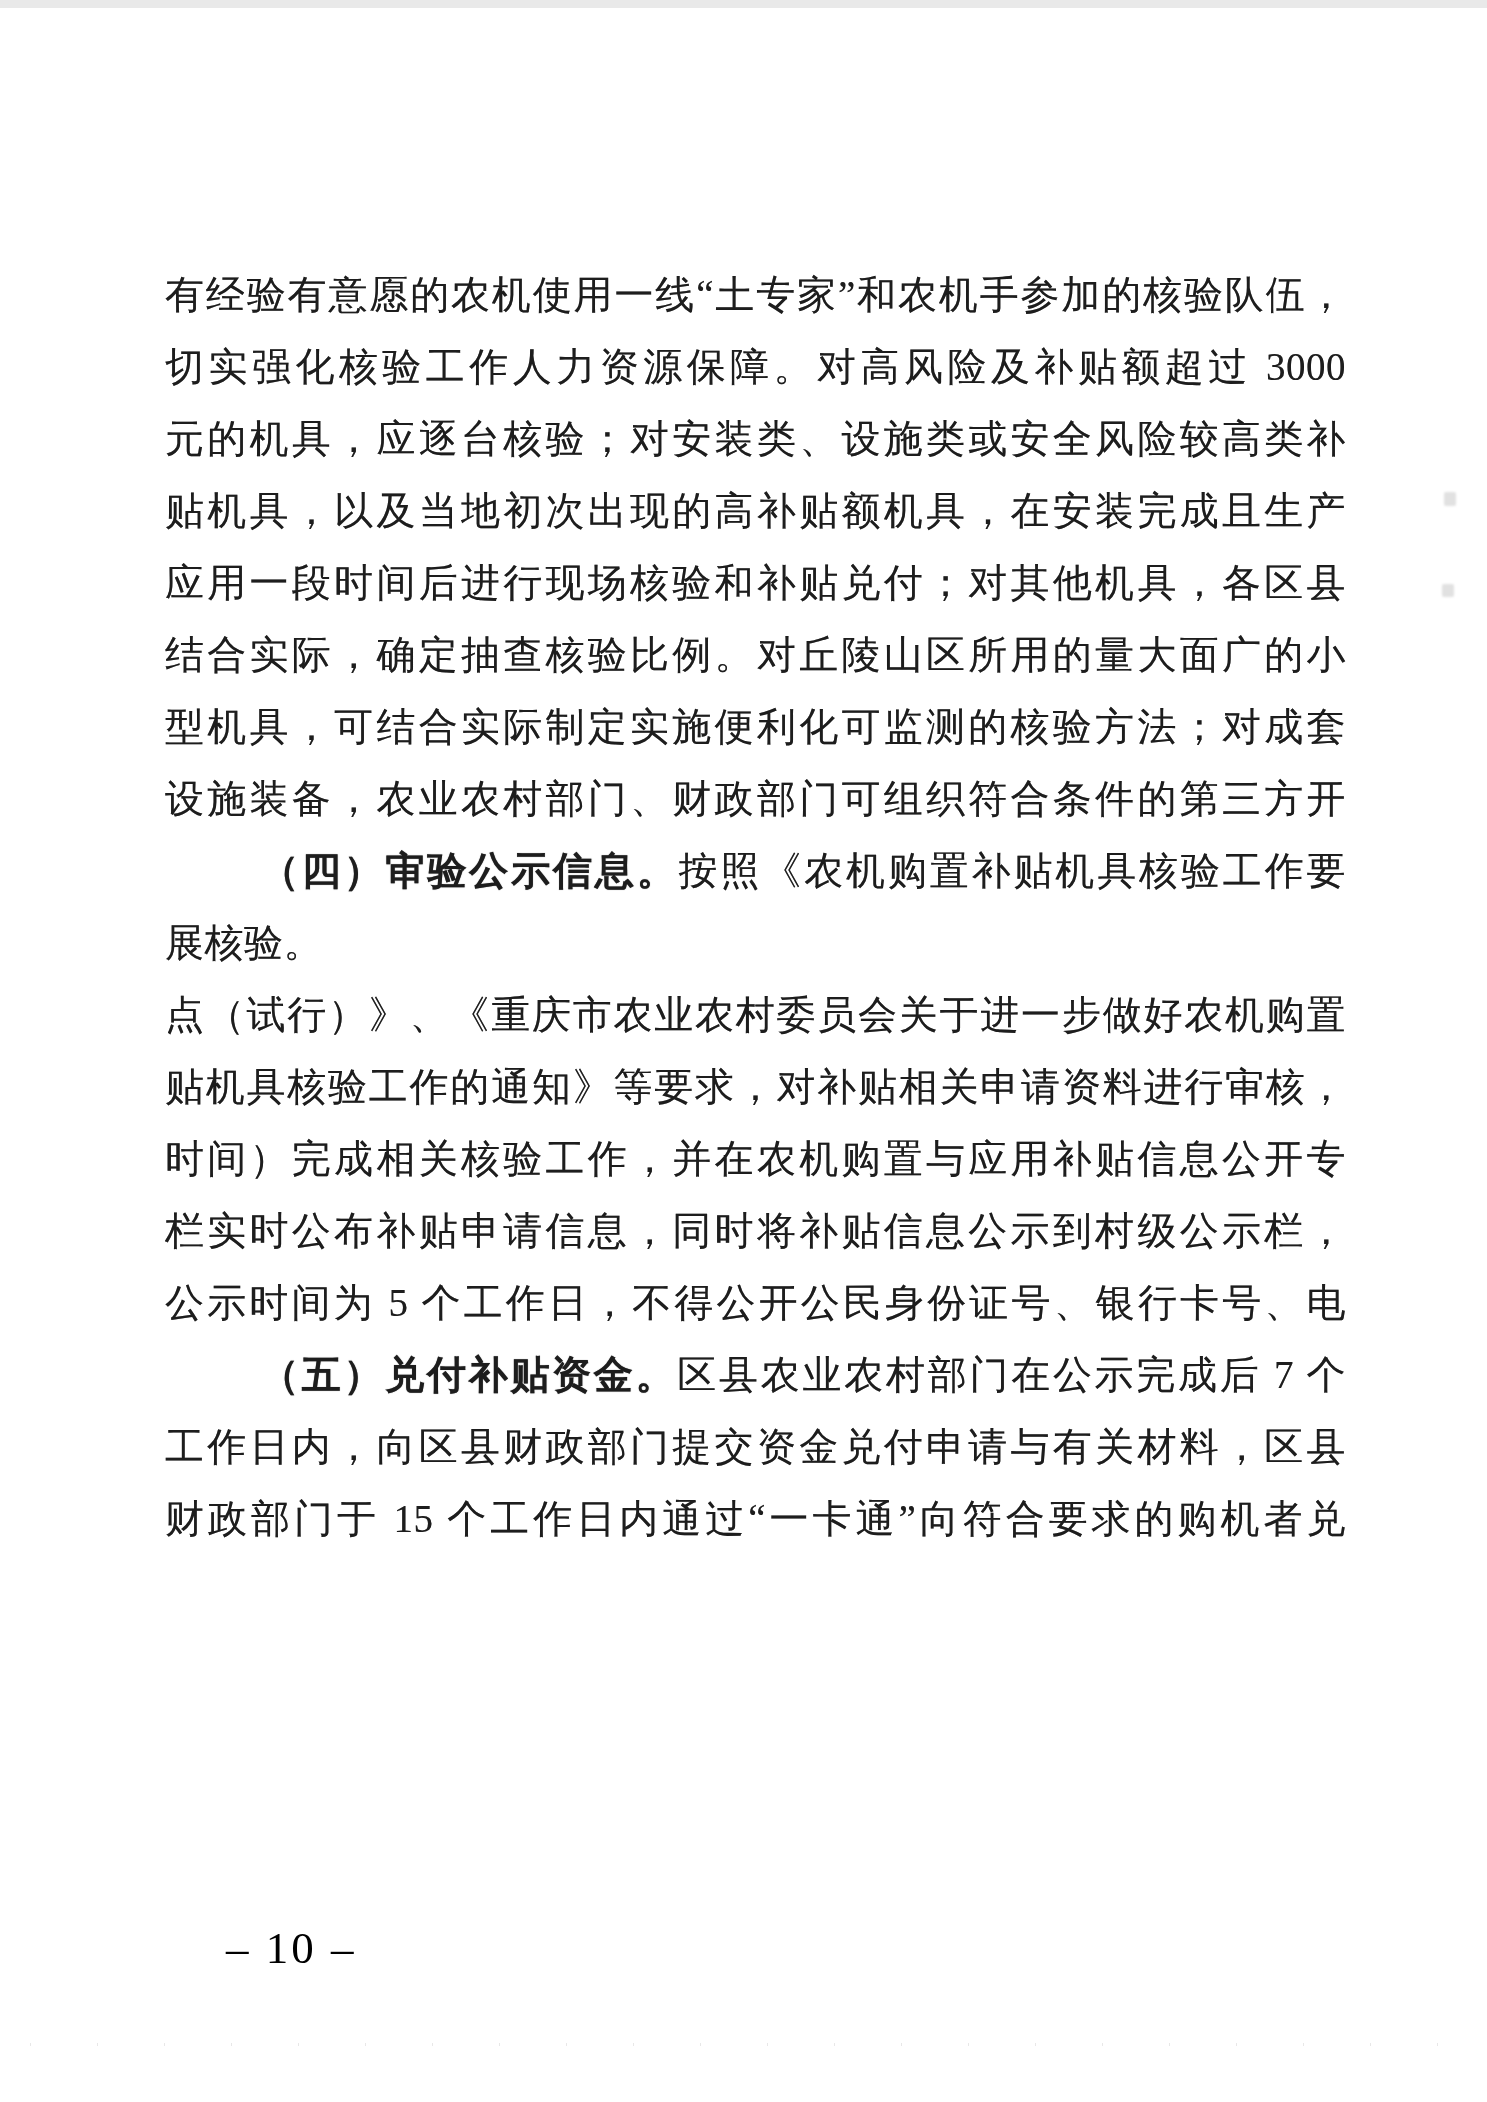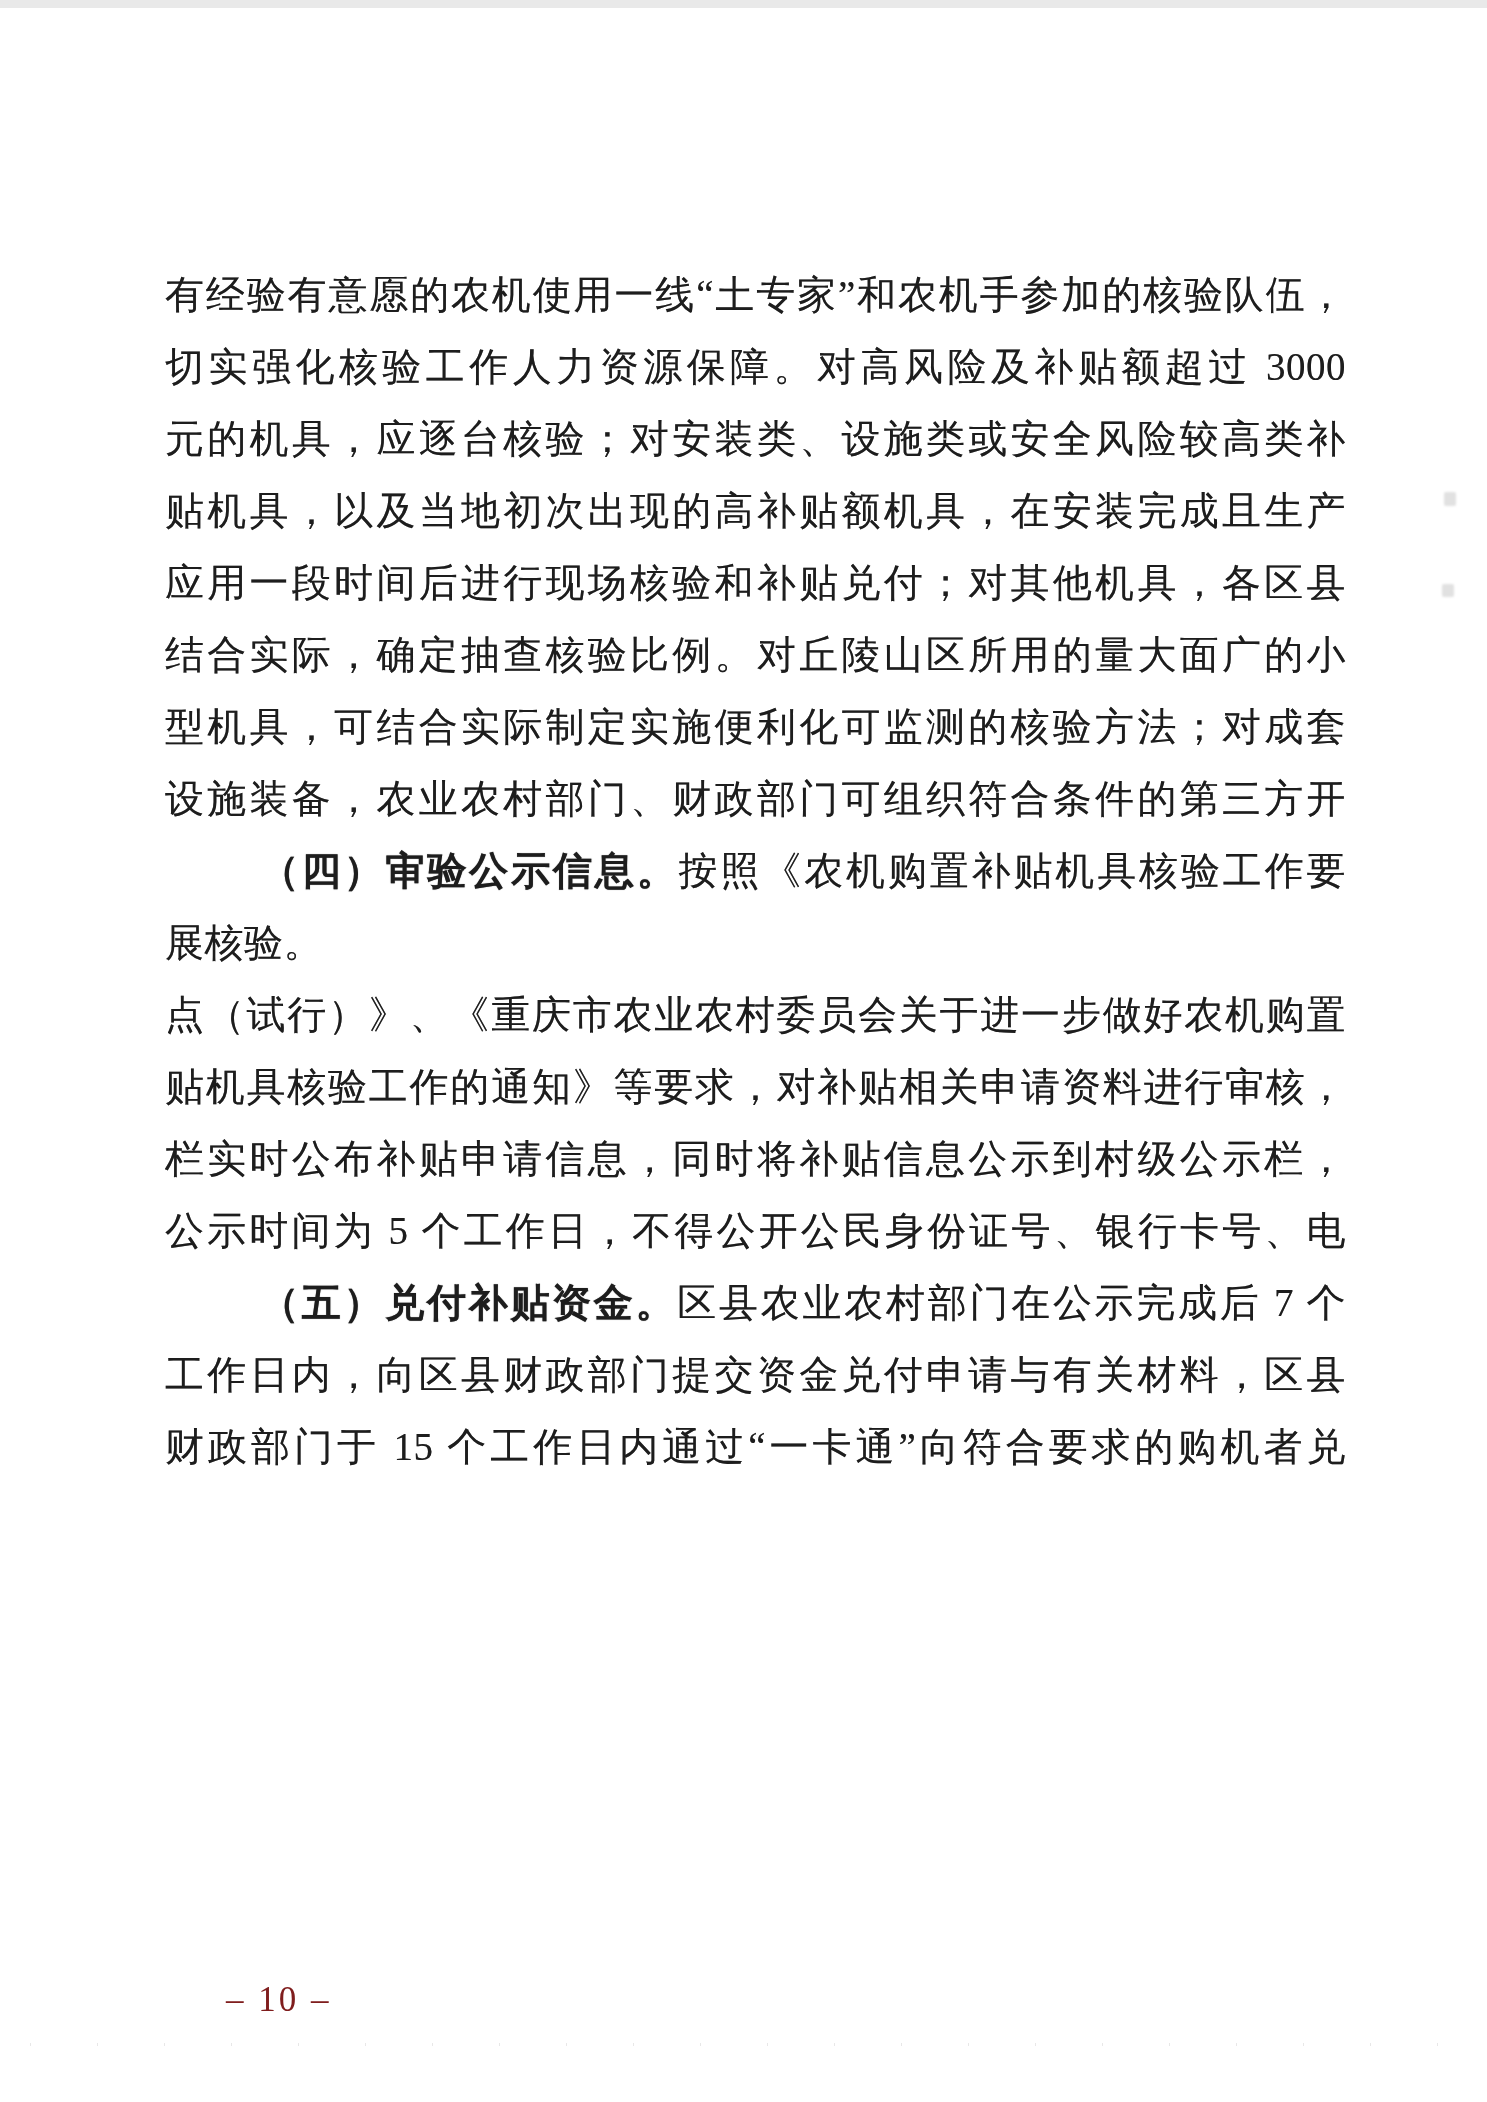--- a/index.html
+++ b/index.html
@@ -40,24 +40,24 @@
   .line.indent {
     text-indent: 95px;
   }
   .lead-bold {
     font-weight: bold;
     text-shadow: 0 0 0.8px rgba(20,20,20,0.7);
   }
   .footer {
     position: absolute;
     left: 226px;
-    top: 1972px;
-    font-size: 35px;
+    top: 1914px;
+    font-size: 45px;
     letter-spacing: 3px;
-    color: #7f1d1d;
+    color: #000000;
   }
   
   .speck {
     position: absolute;
     border-radius: 2px;
     background: rgba(90,90,90,0.18);
     filter: blur(1px);
   }
   .speck.s1 { left: 1444px; top: 484px; width: 12px; height: 14px; }
   .speck.s2 { left: 1442px; top: 576px; width: 12px; height: 13px; }
@@ -85,20 +85,21 @@
       <div class="line"><span>元的机具，应逐台核验；对安装类、设施类或安全风险较高类补</span></div>
       <div class="line"><span>贴机具，以及当地初次出现的高补贴额机具，在安装完成且生产</span></div>
       <div class="line"><span>应用一段时间后进行现场核验和补贴兑付；对其他机具，各区县</span></div>
       <div class="line"><span>结合实际，确定抽查核验比例。对丘陵山区所用的量大面广的小</span></div>
       <div class="line"><span>型机具，可结合实际制定实施便利化可监测的核验方法；对成套</span></div>
       <div class="line"><span>设施装备，农业农村部门、财政部门可组织符合条件的第三方开</span></div>
       <div class="line indent"><span class="lead-bold">（四）审验公示信息。</span><span>按照《农机购置补贴机具核验工作要</span></div>
       <div class="line short"><span>展核验。</span></div>
       <div class="line"><span>点（试行）》、《重庆市农业农村委员会关于进一步做好农机购置补</span></div>
       <div class="line"><span>贴机具核验工作的通知》等要求，对补贴相关申请资料进行审核，</span></div>
+      <div class="line"><span>时间）完成相关核验工作，并在农机购置与应用补贴信息公开专</span></div>
       <div class="line"><span>栏实时公布补贴申请信息，同时将补贴信息公示到村级公示栏，</span></div>
       <div class="line"><span>公示时间为 5 个工作日，不得公开公民身份证号、银行卡号、电</span></div>
       <div class="line indent"><span class="lead-bold">（五）兑付补贴资金。</span><span>区县农业农村部门在公示完成后 7 个</span></div>
       <div class="line"><span>工作日内，向区县财政部门提交资金兑付申请与有关材料，区县</span></div>
       <div class="line"><span>财政部门于 15 个工作日内通过“一卡通”向符合要求的购机者兑</span></div>
     </div>
   <div class="footer">– 10 –</div>
   <div class="speck s1"></div>
   <div class="speck s2"></div>
   <div class="scan-noise-row"></div>

